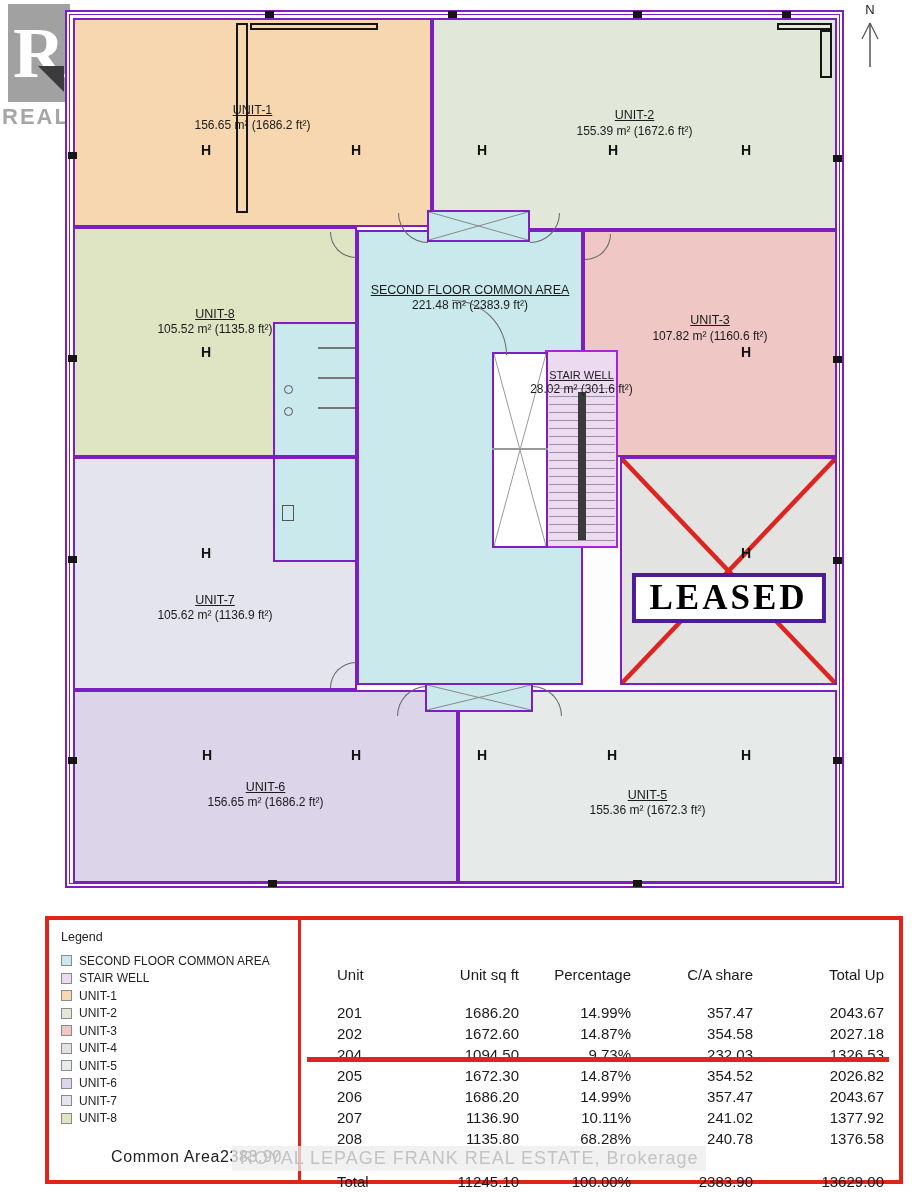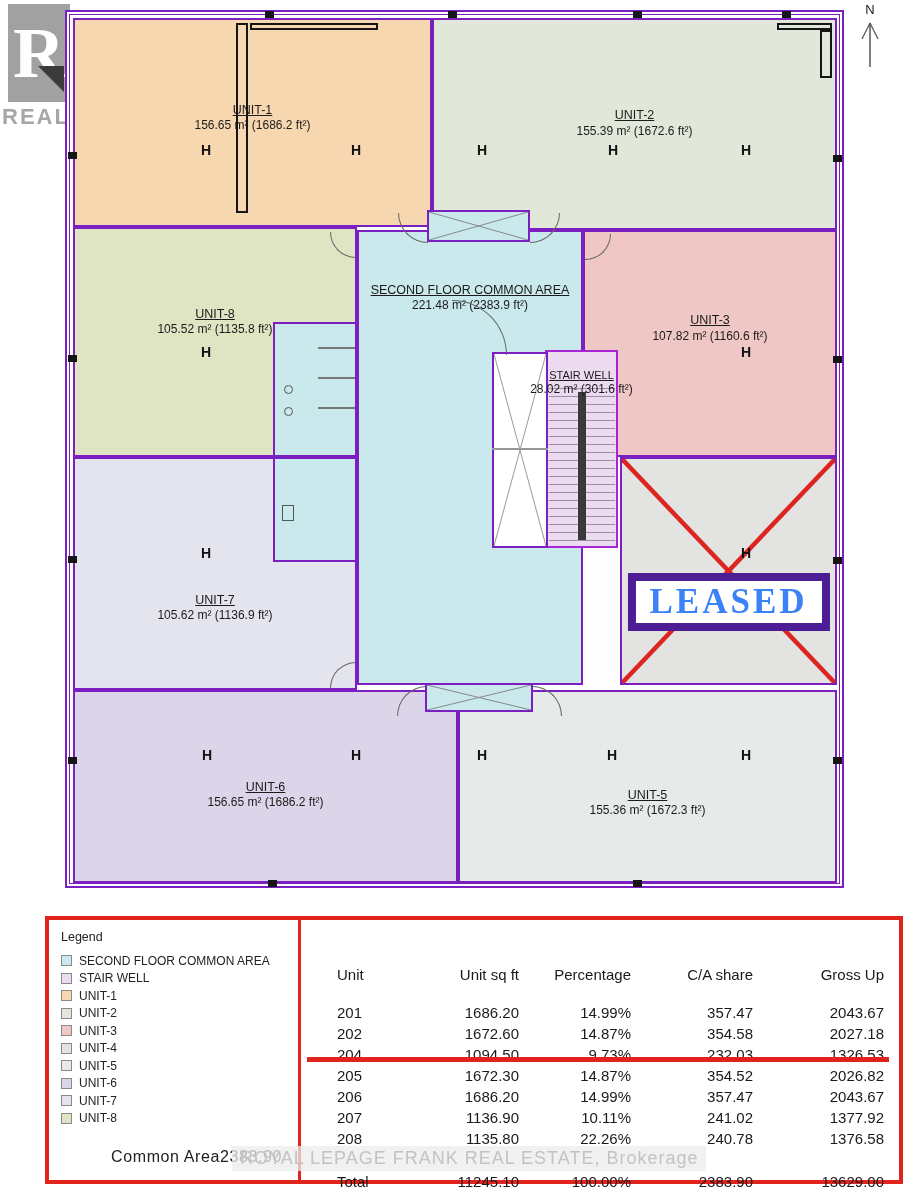--- a/index.html
+++ b/index.html
@@ -15,21 +15,21 @@
   .room-label .ar{font-size:12px;}
   .h-marker{position:absolute;font-weight:bold;font-size:14px;color:#111;}
   .mullion{position:absolute;width:9px;height:7px;background:#151515;}
   .arc{position:absolute;box-sizing:border-box;}
   .bar{position:absolute;border:2px solid #151515;box-sizing:border-box;background:transparent;}
   .fix{position:absolute;box-sizing:border-box;}
   .treads{position:absolute;background:repeating-linear-gradient(180deg,#9b8fa3 0 1.5px,rgba(0,0,0,0) 1.5px 8px);}
   .rail{position:absolute;background:#3a3a3a;}
   .xsvg{position:absolute;inset:0;width:100%;height:100%;}
   .leased-stamp{position:absolute;left:50%;transform:translateX(-50%);top:51%;
-      border:8px solid #4c1d95;background:#fff;color:#3b82f6;white-space:nowrap;
+      border:4px solid #4c1d95;background:#fff;color:#000000;white-space:nowrap;
       font-family:"Liberation Serif",serif;font-weight:bold;font-size:35px;
       letter-spacing:3px;padding:1px 14px;line-height:1.15;}
   
   .north{position:absolute;left:852px;top:2px;width:36px;text-align:center;color:#333;}
   .north .nlabel{font-size:13px;color:#222;}
   .rlogo{position:absolute;left:8px;top:4px;width:62px;height:98px;
          background:rgba(148,148,148,0.88);display:flex;align-items:center;justify-content:center;}
   .rlogo .rletter{color:#fff;font-size:72px;font-weight:bold;line-height:1;
                   font-family:"Liberation Serif",serif;}
   .rlogo .rshadow{position:absolute;right:6px;bottom:10px;width:26px;height:26px;
@@ -263,21 +263,21 @@
         <span>2383.90</span>
       </div>
     </div>
     <div class="tablewrap">
       <div id="table-head">
           <div class="trow thead" style="font-size: 15px;">
             <span>Unit</span>
             <span>Unit sq ft</span>
             <span>Percentage</span>
             <span>C/A share</span>
-            <span>Gross Up</span>
+            <span>Total Up</span>
           </div>
         </div>
       <div id="table-body">
           <div class="trow">
             <span>201</span>
             <span>1686.20</span>
             <span>14.99%</span>
             <span>357.47</span>
             <span>2043.67</span>
           </div>
@@ -312,21 +312,21 @@
           <div class="trow">
             <span>207</span>
             <span>1136.90</span>
             <span>10.11%</span>
             <span>241.02</span>
             <span>1377.92</span>
           </div>
           <div class="trow">
             <span>208</span>
             <span>1135.80</span>
-            <span>22.26%</span>
+            <span>68.28%</span>
             <span>240.78</span>
             <span>1376.58</span>
           </div>
         </div>
       <div id="table-total">
           <div class="trow ttotal">
             <span>Total</span>
             <span>11245.10</span>
             <span>100.00%</span>
             <span>2383.90</span>

